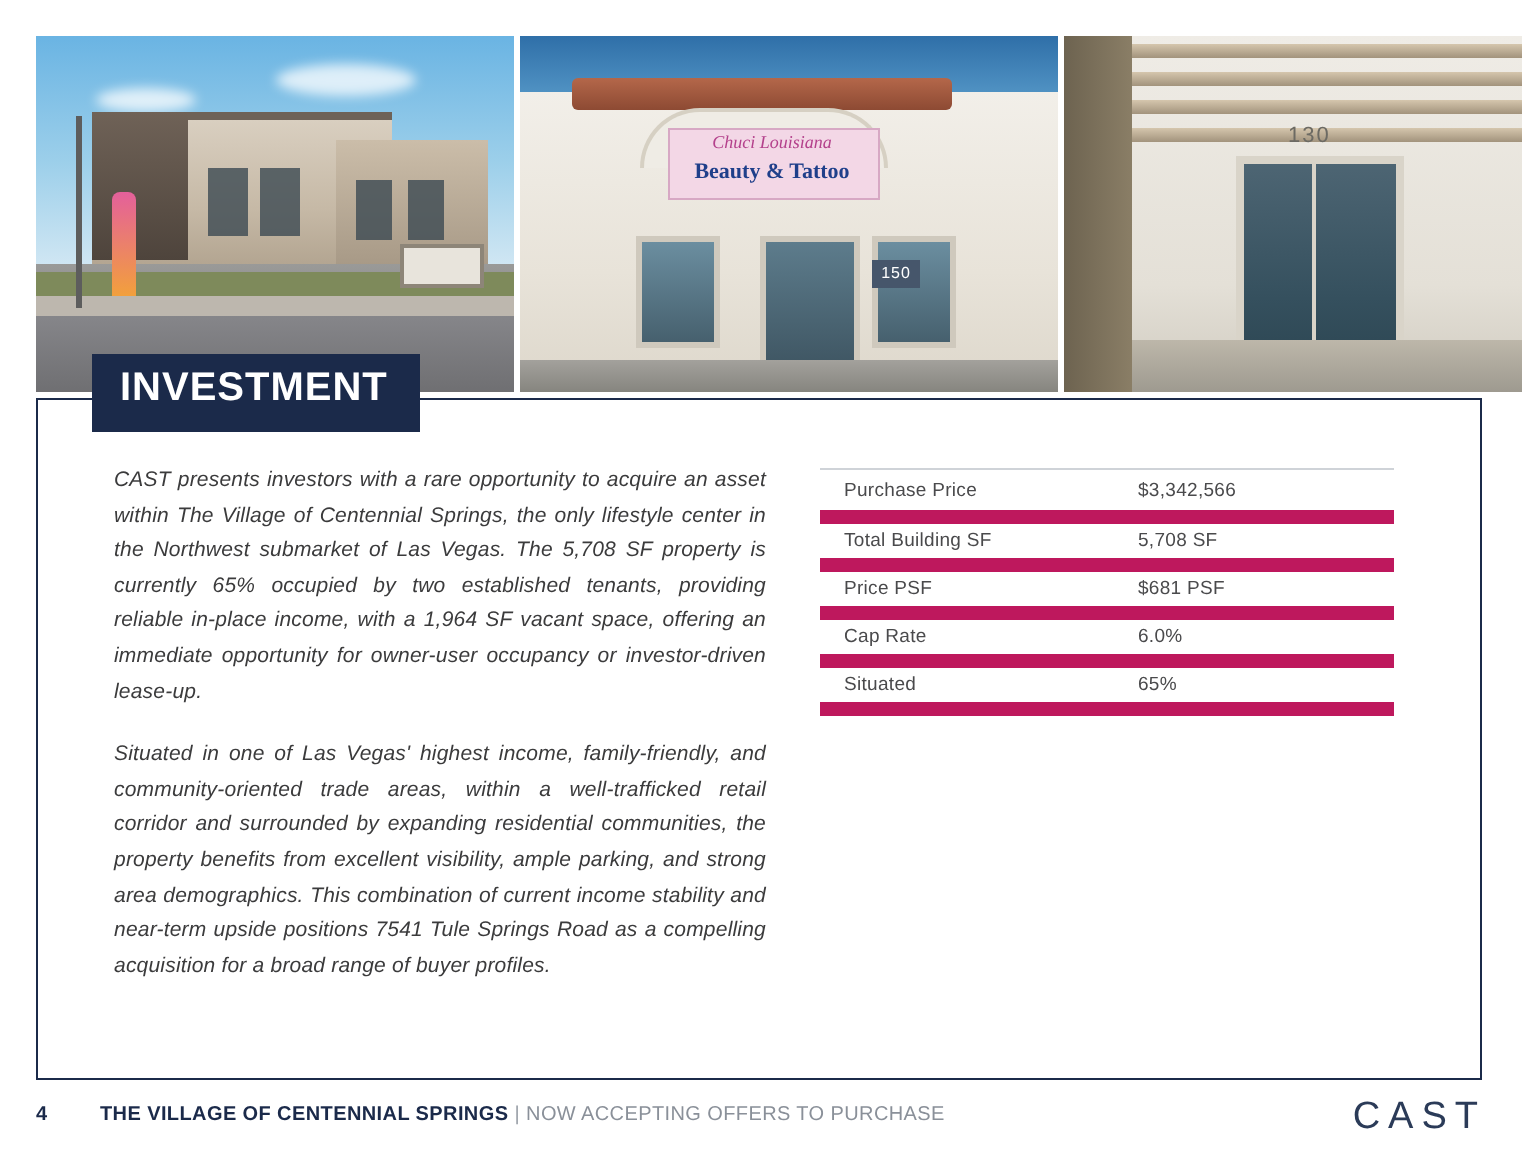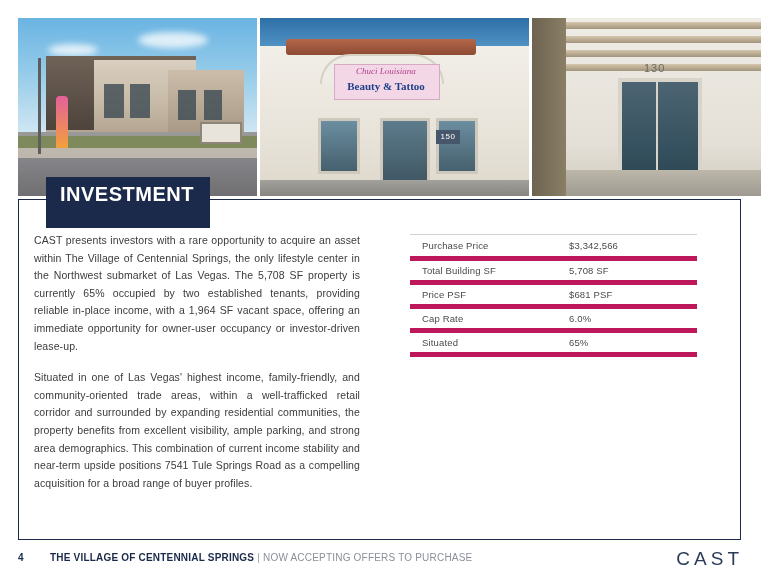--- a/index.html
+++ b/index.html
@@ -176,21 +176,21 @@
     background: linear-gradient(180deg,#bdb7aa,#9e9a90);
   }
 
   
   .title-bar {
     position: absolute;
     left: 46px;
     top: 177px;
     height: 35px;
     background: #1b2a4a;
-    padding: 0 16px 16px 14px;
+    padding: 0 16px 4px 14px;
     display: flex;
     align-items: center;
     z-index: 5;
   }
   .title-strong {
     color: #ffffff;
     font-size: 20px;
     font-weight: bold;
     letter-spacing: .5px;
   }
@@ -210,23 +210,24 @@
     top: 199px;
     width: 723px;
     height: 341px;
     border: 1px solid #1b2a4a;
     box-sizing: border-box;
     background: #ffffff;
   }
 
   .body-col {
     position: absolute;
-    left: 34px;
+    left: 57px;
     top: 232px;
     width: 326px;
+    font-style: italic;
   }
   .body-col p {
     margin: 0 0 14px 0;
     font-size: 10.5px;
     line-height: 17.6px;
     color: #3b3b3c;
     text-align: justify;
     letter-spacing: .1px;
   }
 
@@ -235,21 +236,21 @@
     position: absolute;
     left: 410px;
     top: 234px;
     width: 287px;
     border-collapse: collapse;
   }
   .stats tr { height: 24px; }
   .stats td {
     font-size: 9.5px;
     color: #4a4a4c;
-    border-bottom: 5px solid #be185d;
+    border-bottom: 7px solid #be185d;
     padding: 0 0 0 12px;
     letter-spacing: .15px;
     vertical-align: middle;
   }
   .stats td.val {
     padding-left: 0;
     width: 128px;
   }
   .stats tr:first-child td { border-top: 1px solid #cfd3d8; }
 

